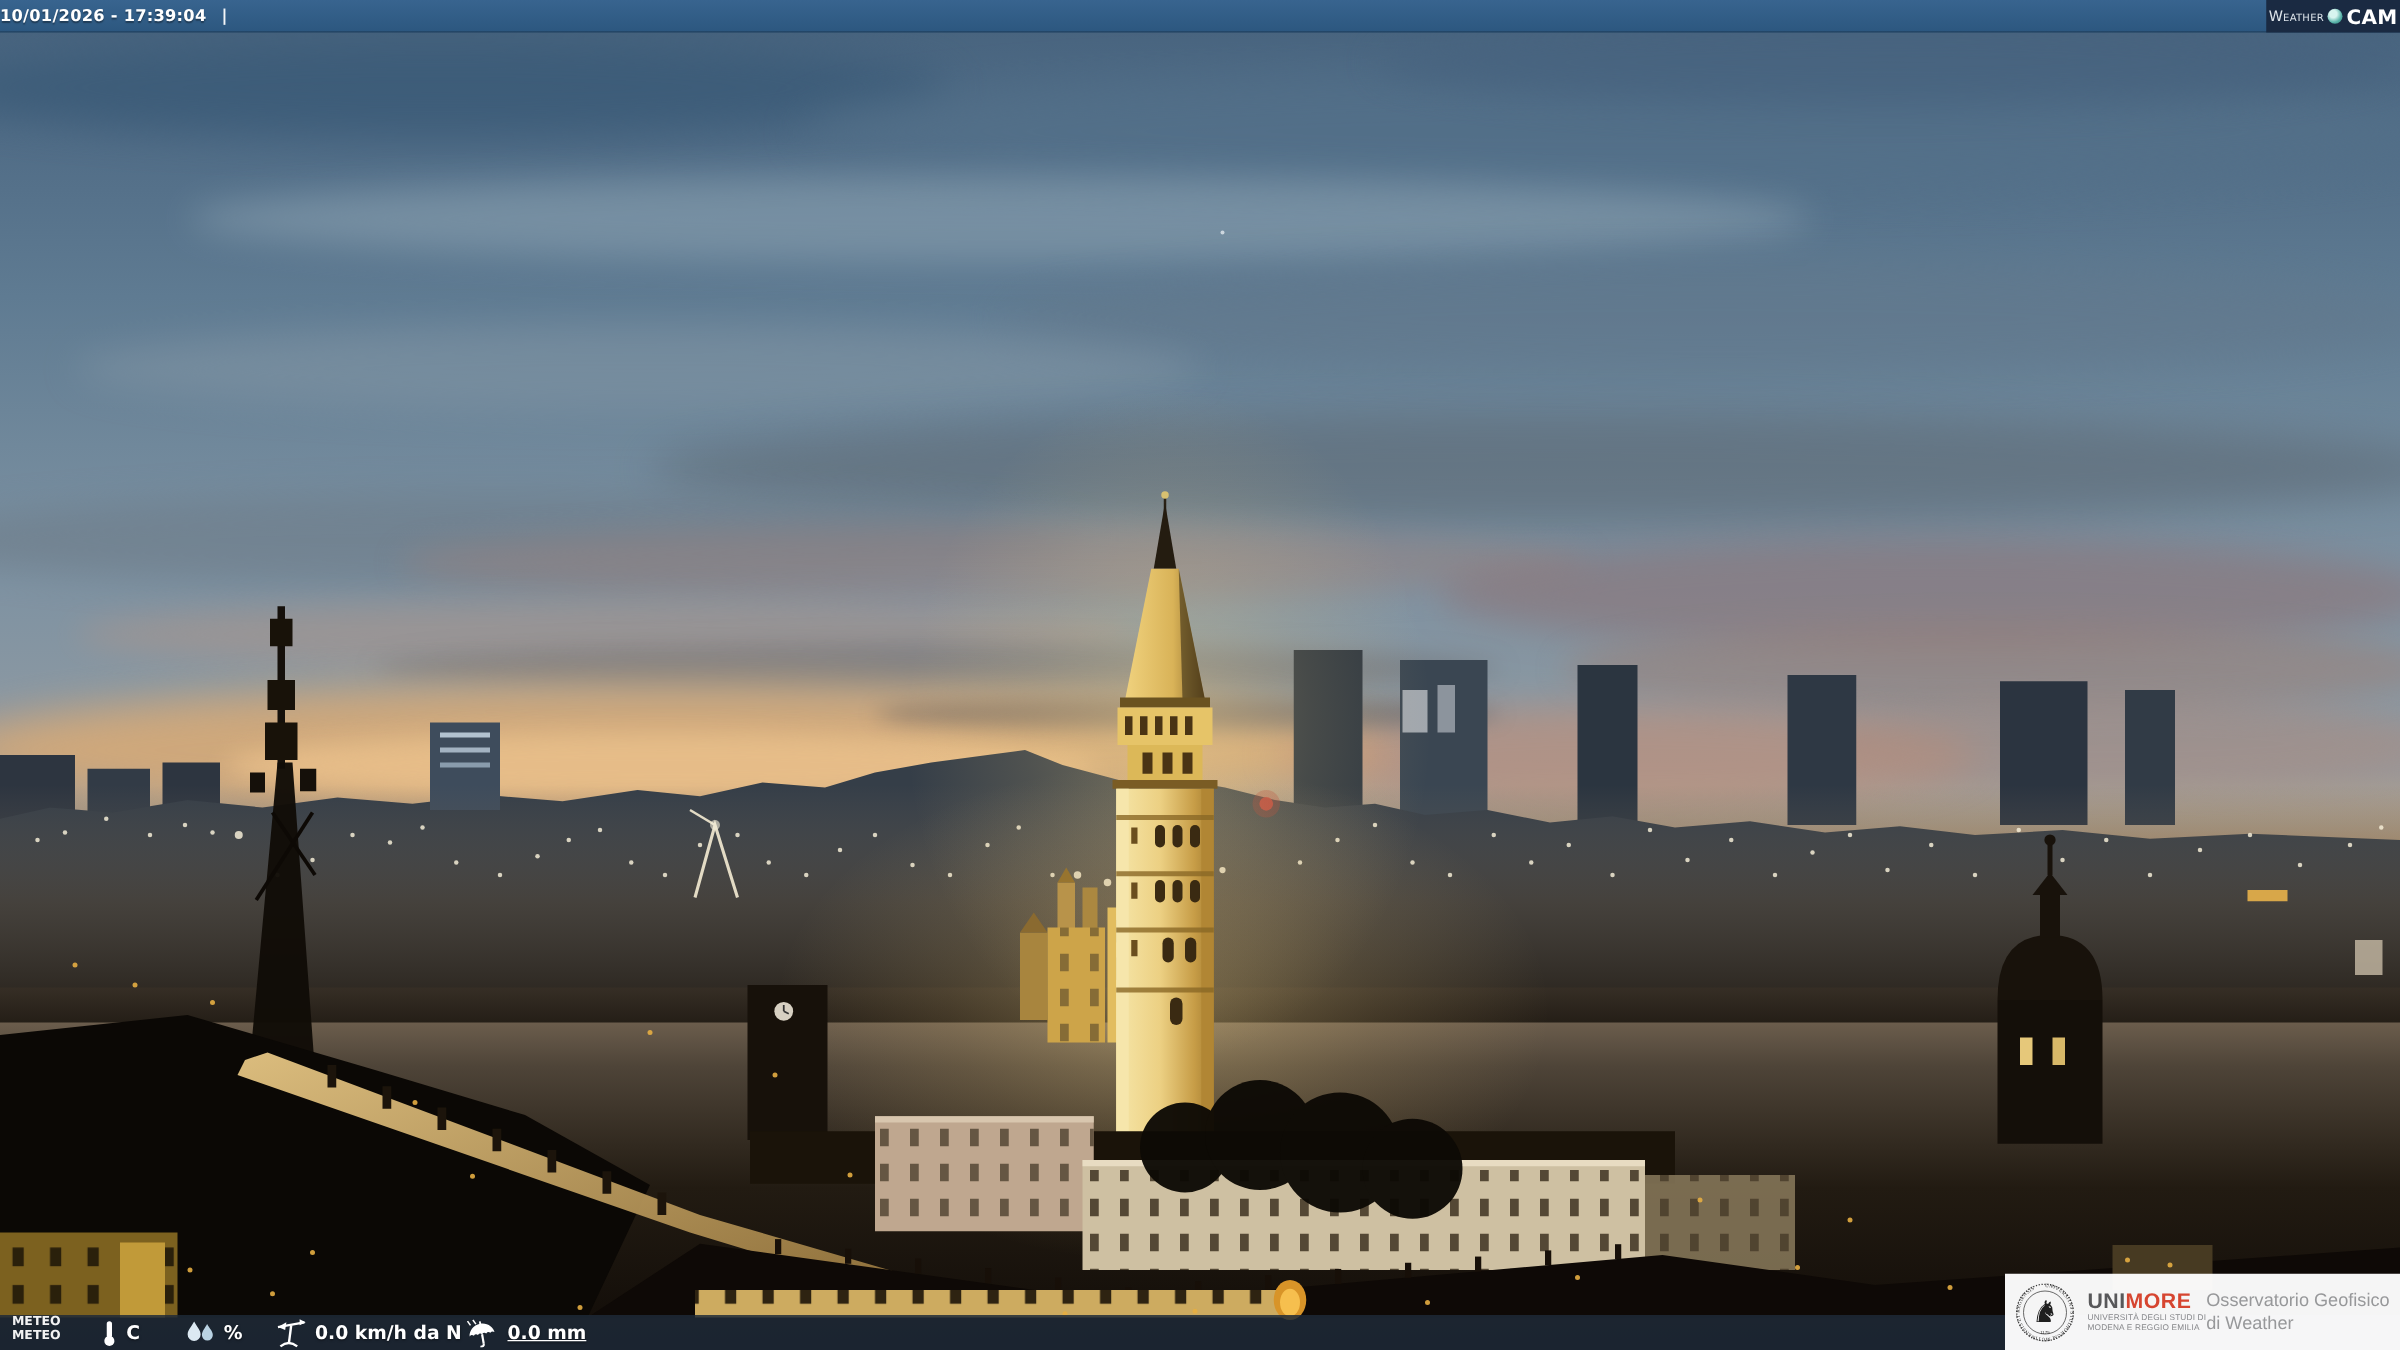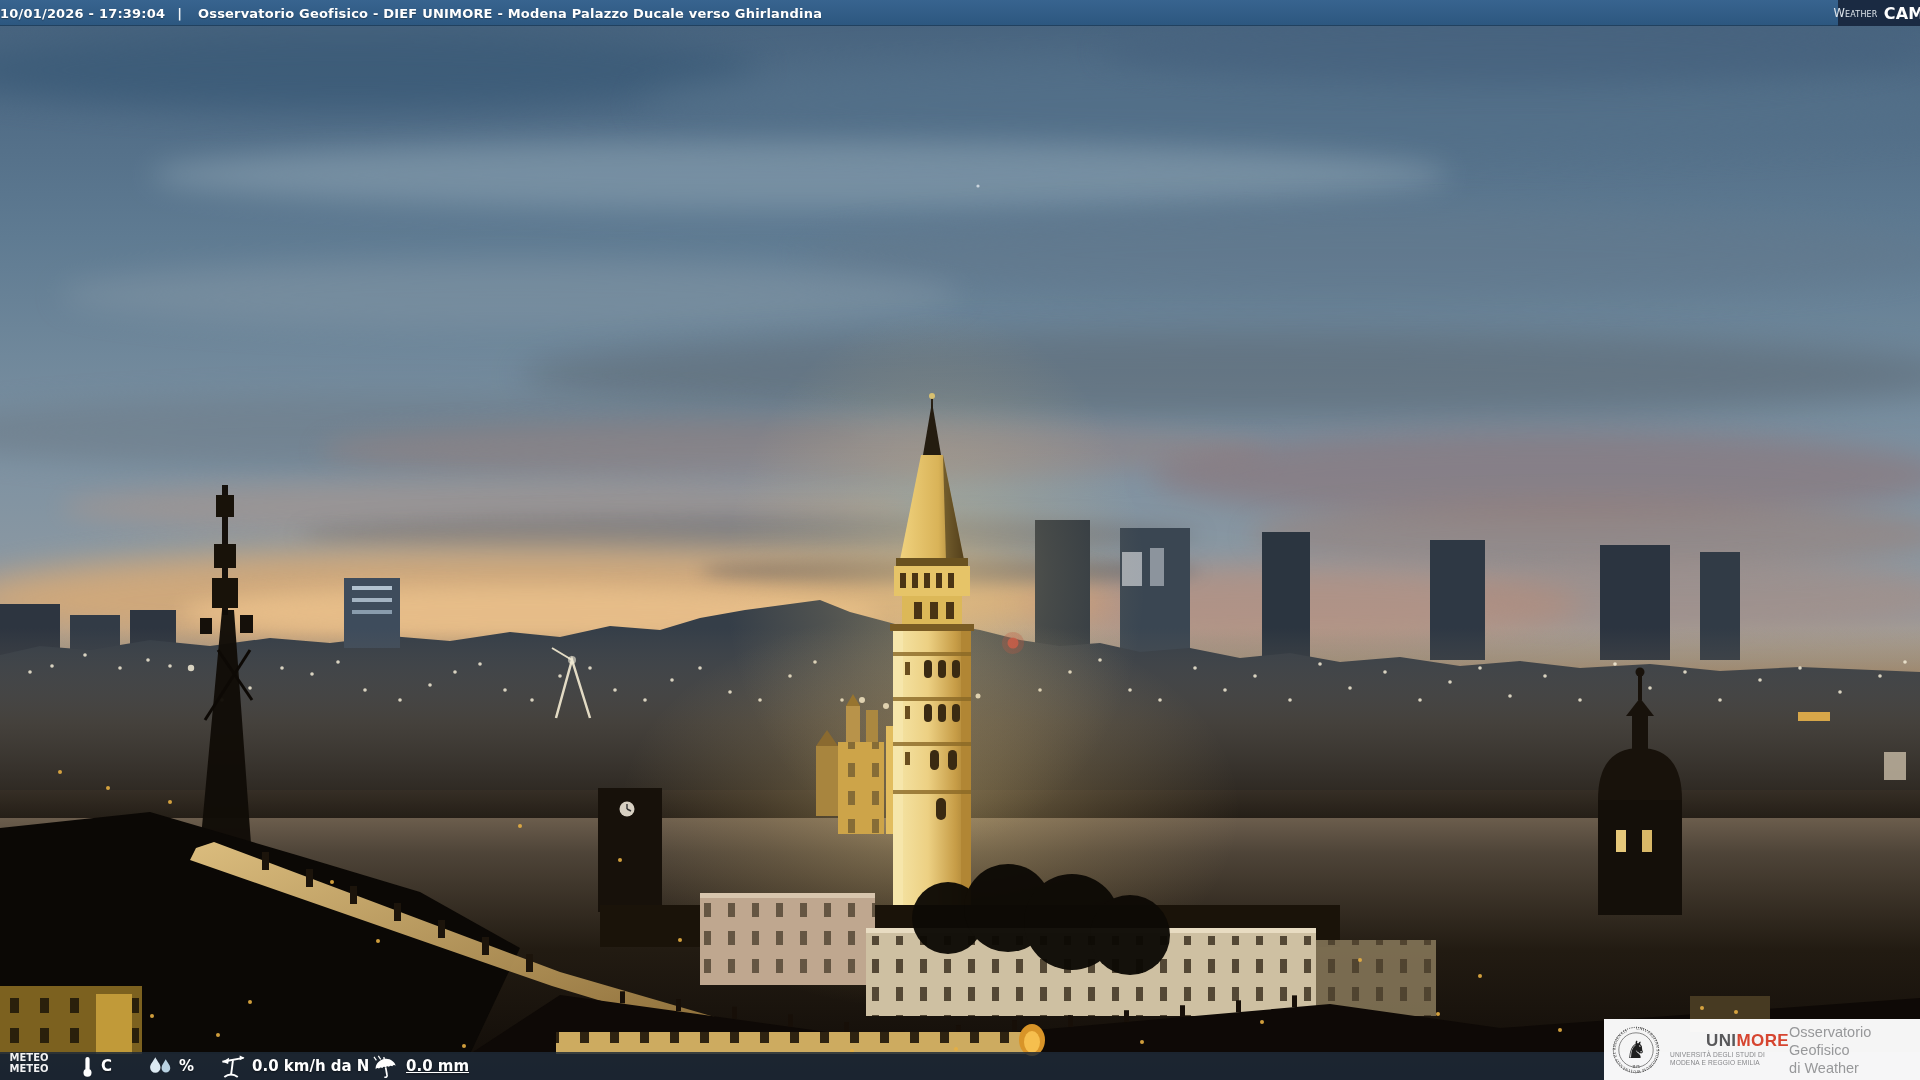--- a/index.html
+++ b/index.html
@@ -16,42 +16,42 @@
   
   .topbar{position:absolute;top:0;left:0;right:0;height:26px;z-index:10;
     background:linear-gradient(180deg,#38648f,#2c577f);
     display:flex;align-items:center;color:#fff;
     box-shadow:inset 0 -1px 0 rgba(0,0,0,.25);}
   .topbar .dt{font-size:13px;font-weight:bold;letter-spacing:.2px;
     text-shadow:0 1px 1px rgba(0,0,0,.35);}
   .topbar .sep{margin-left:12px;font-size:13px;font-weight:bold;opacity:.95;}
   .topbar .title{margin-left:16px;font-size:13px;font-weight:bold;letter-spacing:.2px;
     text-shadow:0 1px 1px rgba(0,0,0,.35);}
-  .wcam{position:absolute;top:0;right:0;width:82px;height:26px;background:#1a2a42;
+  .wcam{position:absolute;top:0;right:0;width:107px;height:26px;background:#1a2a42;
     display:flex;align-items:center;justify-content:center;gap:3px;}
   .wcam .w{font-size:11.5px;font-variant-caps:small-caps;letter-spacing:.2px;
     color:#dde4ea;font-weight:500;}
   .wcam .lens{width:12px;height:12px;border-radius:50%;
     background:radial-gradient(circle at 38% 35%,#d8f4ef 0 28%,#59b3a9 62%,#2f7a72 100%);}
   .wcam .c{font-size:16px;font-weight:bold;color:#ffffff;letter-spacing:.3px;}
   
   .meteobar{position:absolute;left:0;right:0;bottom:0;height:28px;z-index:10;
     background:rgba(30,42,56,.84);color:#fff;}
   .meteobar .item{position:absolute;top:0;height:28px;display:flex;align-items:center;}
   .dati{left:14px;width:58px;top:3px;text-align:center;font-size:10px;line-height:11px;
     font-weight:bold;color:#f2f2f2;}
   .mval{font-size:15px;font-weight:bold;text-shadow:0 1px 2px rgba(0,0,0,.5);white-space:nowrap;}
   .micon{position:absolute;}
   
   .brandbox{position:absolute;right:0;bottom:0;width:316px;height:61px;z-index:11;
     background:rgba(255,255,255,.96);display:flex;align-items:center;
     padding-left:8px;box-sizing:border-box;font-family:"Liberation Sans",sans-serif;}
   .sealwrap{width:48px;height:48px;flex:0 0 auto;}
   .ublock{margin-left:10px;flex:0 0 auto;}
-  .uline{font-size:17px;font-weight:600;letter-spacing:.4px;line-height:17px;margin-left:36px;}
+  .uline{font-size:17px;font-weight:600;letter-spacing:.4px;line-height:17px;}
   .uline .uni{color:#58585a;} .uline .more{color:#d64530;}
   .usub{margin-top:2px;font-size:6.6px;color:#86878a;line-height:7.6px;letter-spacing:.15px;}
   .oblock{font-size:14.5px;color:#97989a;line-height:18px;}
 </style>
 </head>
 <body>
 
 <div class="viewport">
 
   <div class="scene">
@@ -378,21 +378,20 @@
           <circle cx="680" cy="940" r="2" fill="#e5ae42" opacity="0.9"></circle>
           <circle cx="1360" cy="960" r="2" fill="#e5ae42" opacity="0.9"></circle>
           <circle cx="1480" cy="976" r="2" fill="#e5ae42" opacity="0.9"></circle>
         </g>
     </svg>
   </div>
 
   <div class="topbar">
     <span class="dt">10/01/2026 - 17:39:04</span>
     <span class="sep">|</span>
-    <span class="title">Osservatorio Geofisico - DIEF UNIMORE - Modena Palazzo Ducale verso Ghirlandina</span>
     <div class="wcam">
       <span class="w">Weather</span>
       <span class="lens"></span>
       <span class="c">CAM</span>
     </div>
   </div>
 
   <div class="meteobar">
     <div class="dati">
       <div>METEO</div>

